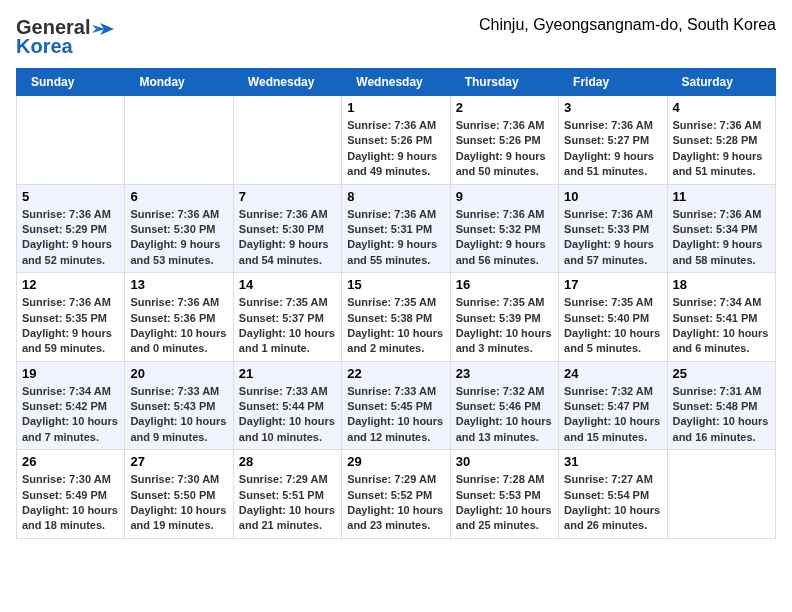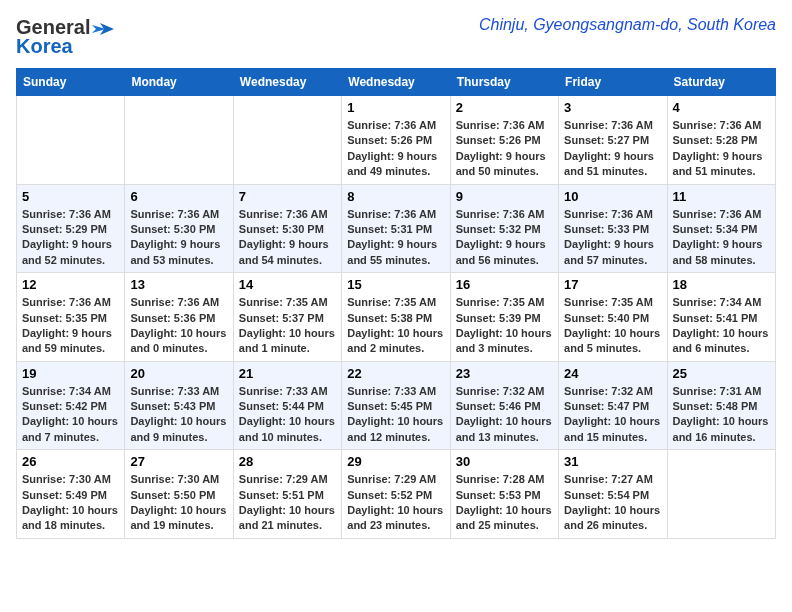--- a/index.html
+++ b/index.html
@@ -25,33 +25,32 @@
       text-align: right;
     }
     .title-block h1 {
       font-size: 32px;
       font-weight: bold;
       color: #222;
     }
     .title-block h2 {
       font-size: 16px;
       font-weight: normal;
-      color: #1d4ed8;
-      font-style: italic;
+      color: #000000;
     }
     table {
       width: 100%;
       border-collapse: collapse;
       font-size: 11px;
     }
     thead tr th {
       background: #1565c0;
       color: #fff;
       text-align: left;
-      padding: 6px 6px;
+      padding: 6px 14px;
       font-size: 12px;
       font-weight: bold;
       border: 1px solid #1565c0;
     }
     tbody tr {
       border-bottom: 1px solid #ccc;
     }
     tbody tr:nth-child(odd) {
       background: #fff;
     }

